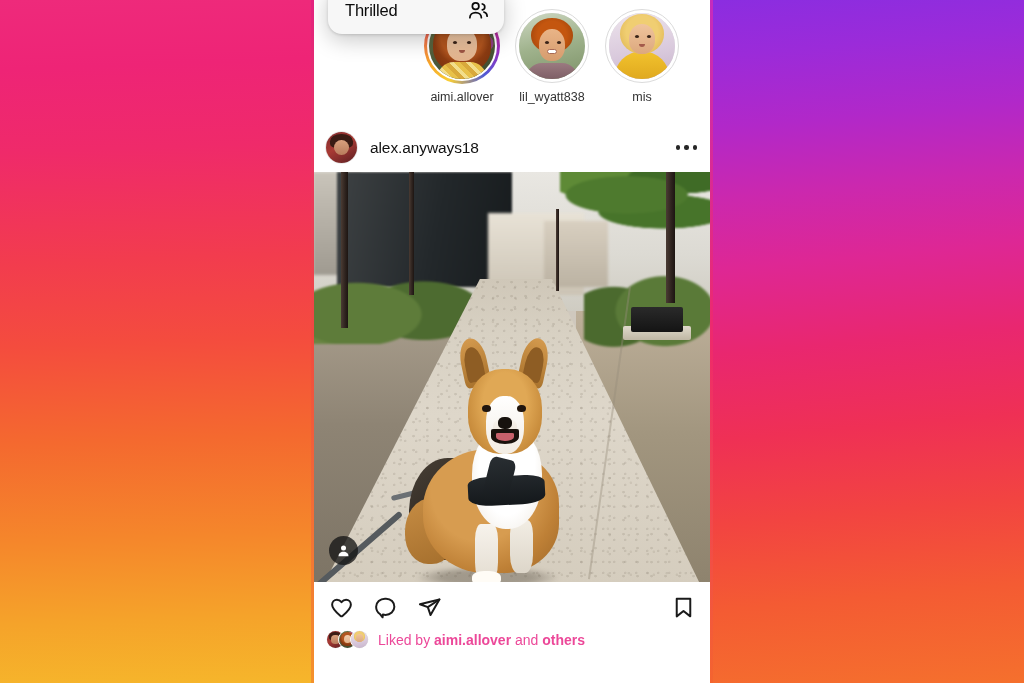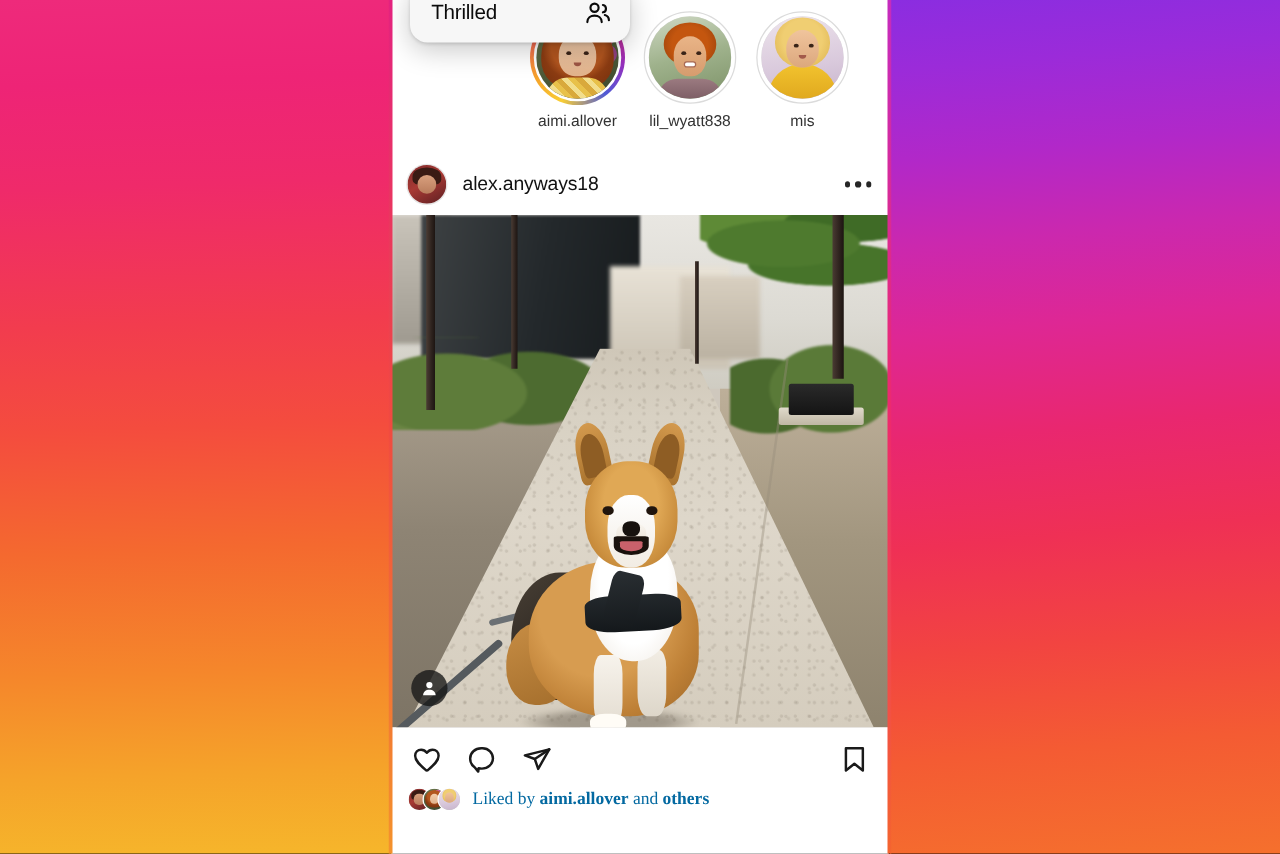--- a/index.html
+++ b/index.html
@@ -325,21 +325,21 @@
   .actions .spacer { flex:1; }
   .actions .save { margin-right:0; }
 
   .likes { display:flex; align-items:center; padding:4px 13px 0 13px; }
   .likes .stack { display:flex; margin-right:9px; }
   .likes .stack .mini {
     width:19px; height:19px; border-radius:50%; overflow:hidden; position:relative;
     border:1.6px solid #fff; margin-left:-7px; background:#ccc;
   }
   .likes .stack .mini:first-child { margin-left:0; }
-  .likes .txt { font-size:14px; color:#0369a1;font-family:Liberation Serif, serif; }
+  .likes .txt { font-size:14px; color:#ec4899; }
   .likes .txt b { font-weight:700; }
 
   .caption { padding:7px 13px 0 13px; font-size:14.6px; color:#121212;
              line-height:1.28; white-space:nowrap; overflow:hidden; }
   .caption b { font-weight:700; }
 
   
   .dropdown {
     position:absolute; top:-14px; left:15px; width:176px;
     background:#F7F7F7; border-radius:14px; overflow:hidden; z-index:20;

